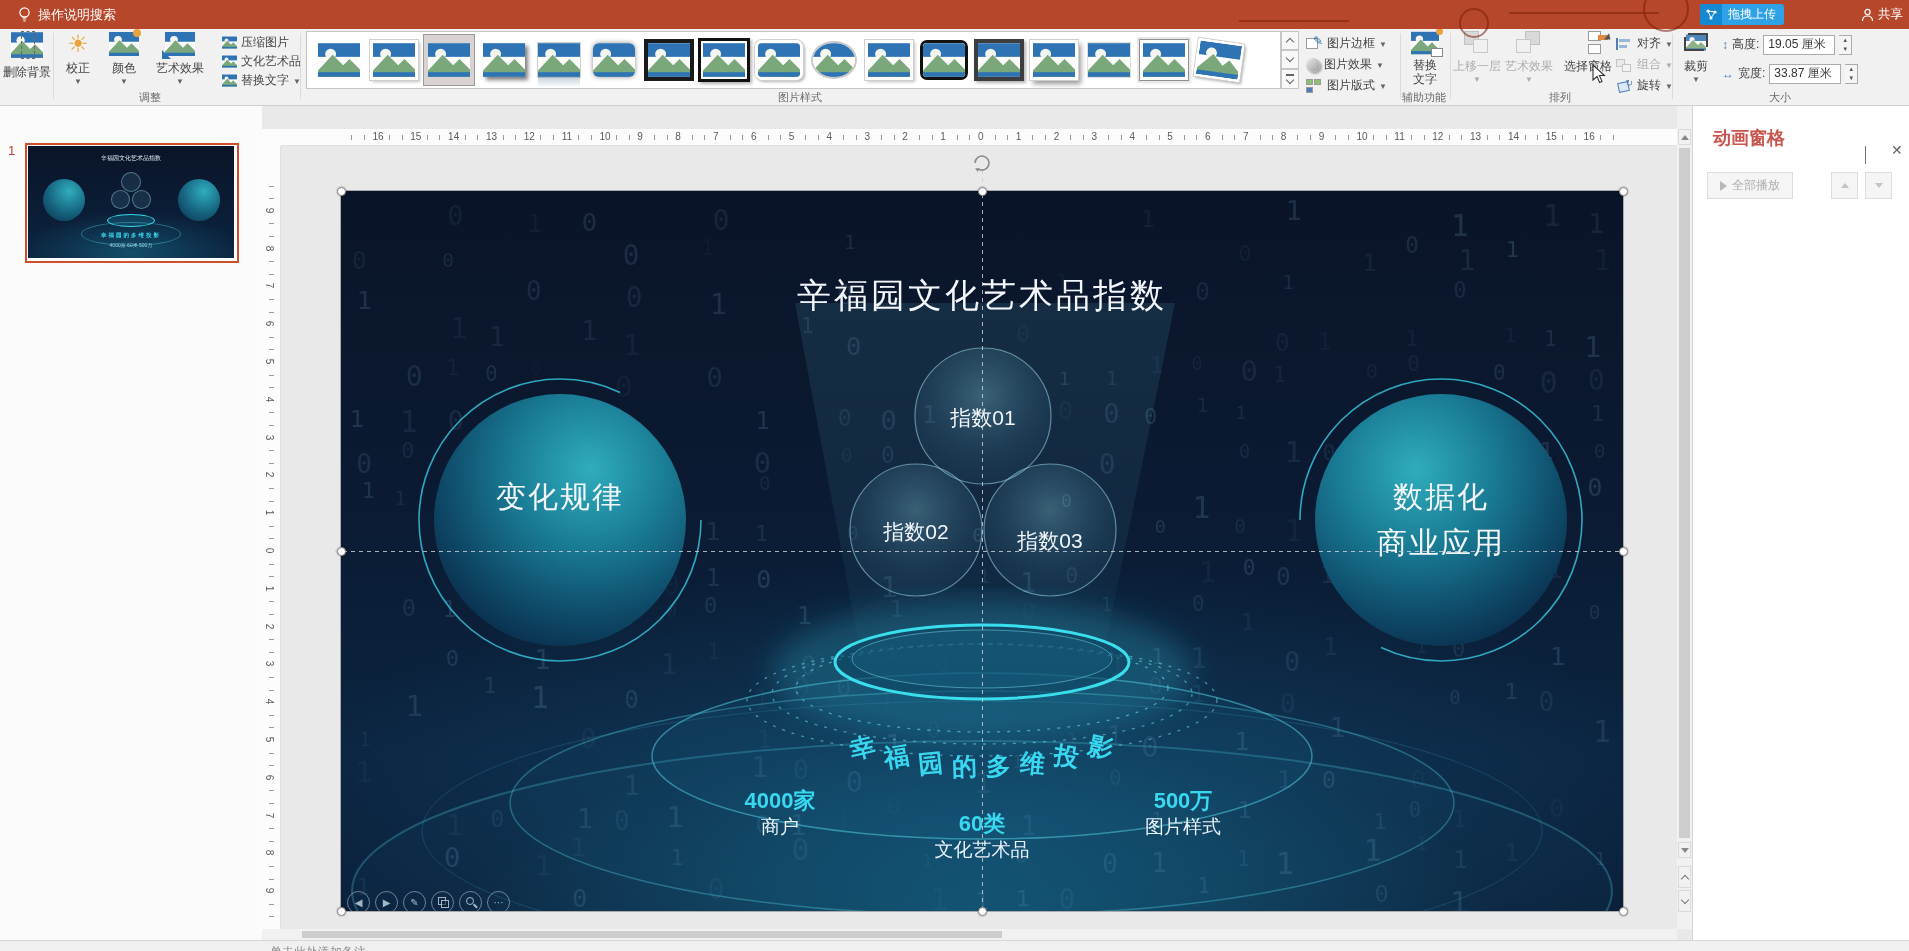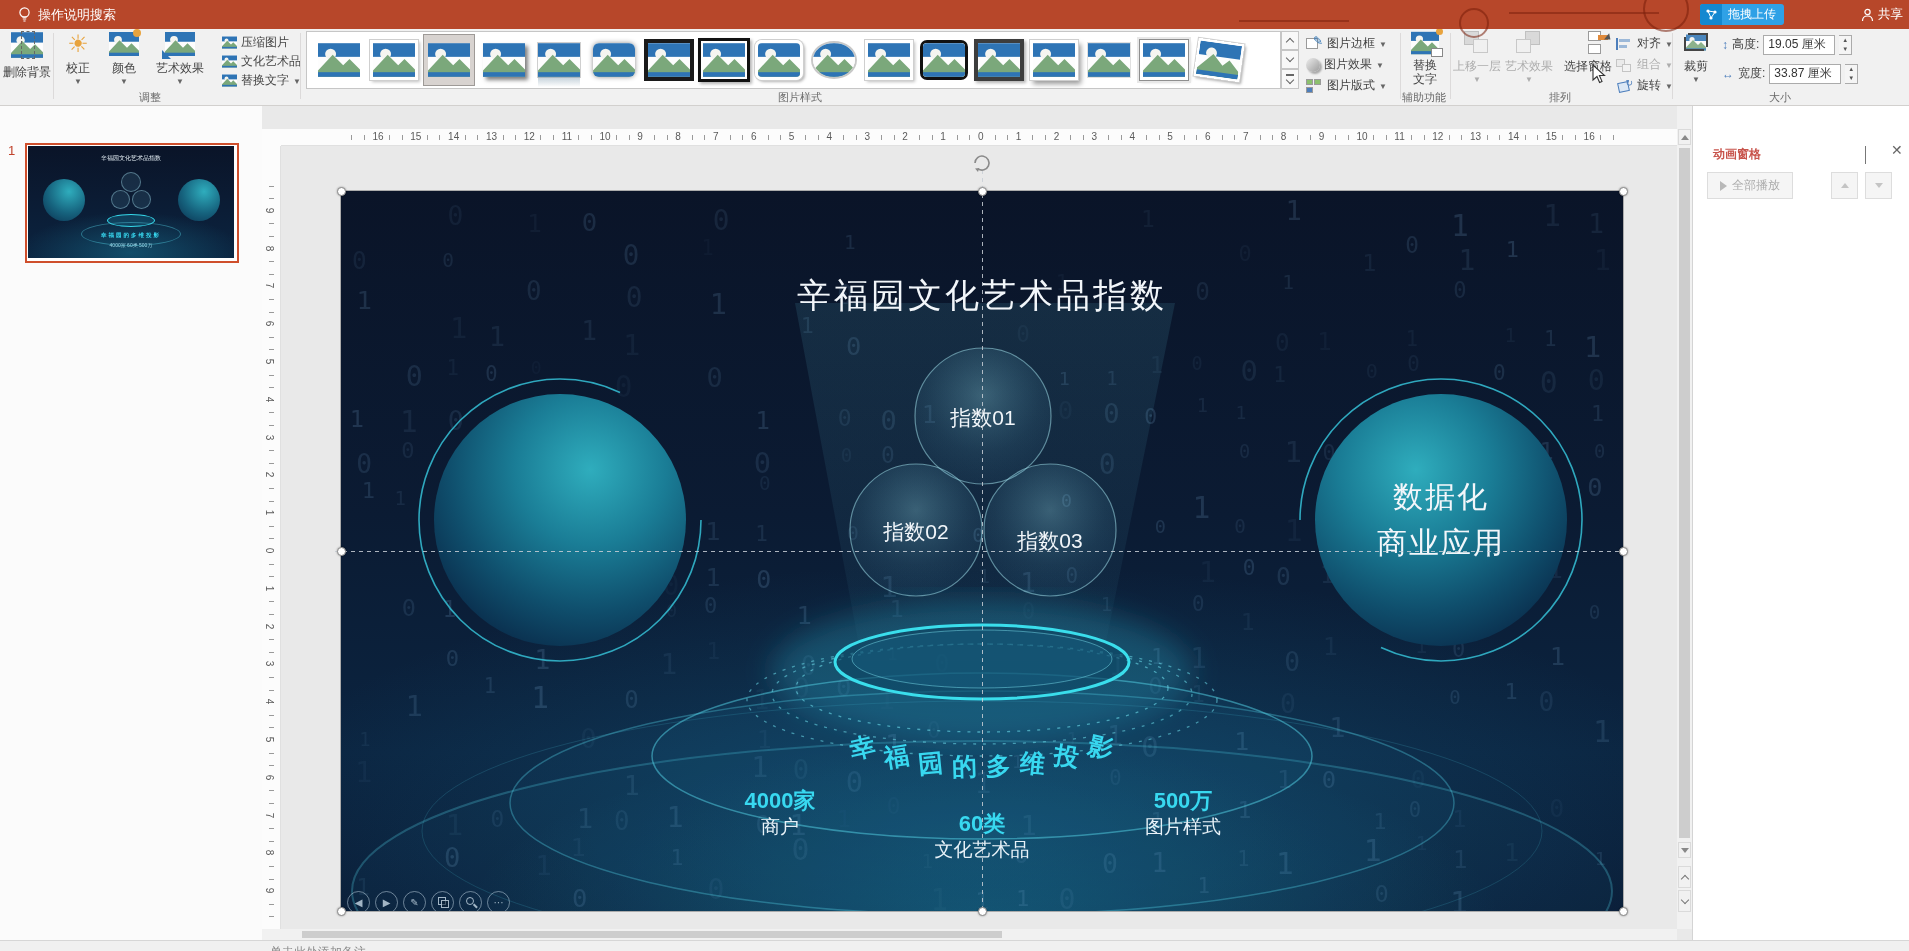--- a/index.html
+++ b/index.html
@@ -119,21 +119,21 @@
   .fb { width:23px; height:23px; border-radius:50%; border:1.5px solid rgba(185,205,220,.55);
         color:rgba(200,218,230,.8); display:flex; align-items:center; justify-content:center; font-size:10px; }
 
   
   #v-scroll { position:absolute; left:1677px; top:106px; width:15px; height:823px; background:#F1F1F1; }
   .vs-btn { position:absolute; left:1px; width:13px; height:16px; background:#F1F1F1; border:1px solid #DADADA;
             display:flex; align-items:center; justify-content:center; }
   #vs-thumb { position:absolute; left:2px; top:42px; width:11px; height:690px; background:#CDCDCD; }
   #anim-pane { position:absolute; left:1692px; top:106px; width:217px; height:834px; background:#FFFFFF;
                border-left:1px solid #D4D4D4; }
-  #ap-title { position:absolute; left:20px; top:40px; font-size:12px; font-weight:bold; color:#C8544C; }
+  #ap-title { position:absolute; left:20px; top:20px; font-size:18px; font-weight:bold; color:#C8544C; }
   #ap-play { position:absolute; left:14px; top:66px; width:86px; height:27px; background:#F5F5F5; border:1px solid #DDD;
              color:#ABABAB; font-size:12px; display:flex; align-items:center; justify-content:center; gap:5px;}
   .ap-ud { position:absolute; top:66px; width:27px; height:27px; background:#F5F5F5; border:1px solid #DDD;
            display:flex; align-items:center; justify-content:center; }
   .tri-up { width:0;height:0;border-left:4px solid transparent;border-right:4px solid transparent;border-bottom:5px solid #C4C4C4;}
   .tri-dn { width:0;height:0;border-left:4px solid transparent;border-right:4px solid transparent;border-top:5px solid #C4C4C4;}
   .tri-play { width:0;height:0;border-top:5px solid transparent;border-bottom:5px solid transparent;border-left:7px solid #B8B8B8;}
 
   #h-scroll { position:absolute; left:262px; top:929px; width:1415px; height:11px; background:#F1F1F1; }
   #hs-thumb { position:absolute; left:40px; top:2px; width:700px; height:7px; background:#CDCDCD; }
@@ -957,20 +957,21 @@
         <circle cx="709" cy="339" r="66" fill="url(#bubG)" stroke="rgba(170,235,245,0.5)" stroke-width="1.2"></circle>
       </svg>
 
       <div class="stext" id="slide-title">辛福园文化艺术品指数</div>
       <div id="bubble-labels">
           <div class="stext bub-lbl" style="left: 572px; top: 213px;">指数01</div>
           <div class="stext bub-lbl" style="left: 505px; top: 327px;">指数02</div>
           <div class="stext bub-lbl" style="left: 639px; top: 336px;">指数03</div>
         </div>
       <div class="stext sph-lbl" style="left:89px;top:283px;">
+          <div>变化规律</div>
       </div>
       <div class="stext sph-lbl" style="left:970px;top:283px;">
         <div>数据化</div>
           <div>商业应用</div>
       </div>
       <div id="arc-text">
           <span class="arcchar" style="left: 509px; top: 540px; transform: rotate(-13.3deg);">幸</span>
           <span class="arcchar" style="left: 543px; top: 549.3px; transform: rotate(-9.5deg);">福</span>
           <span class="arcchar" style="left: 577px; top: 555.5px; transform: rotate(-5.7deg);">园</span>
           <span class="arcchar" style="left: 611px; top: 558.6px; transform: rotate(-1.9deg);">的</span>

